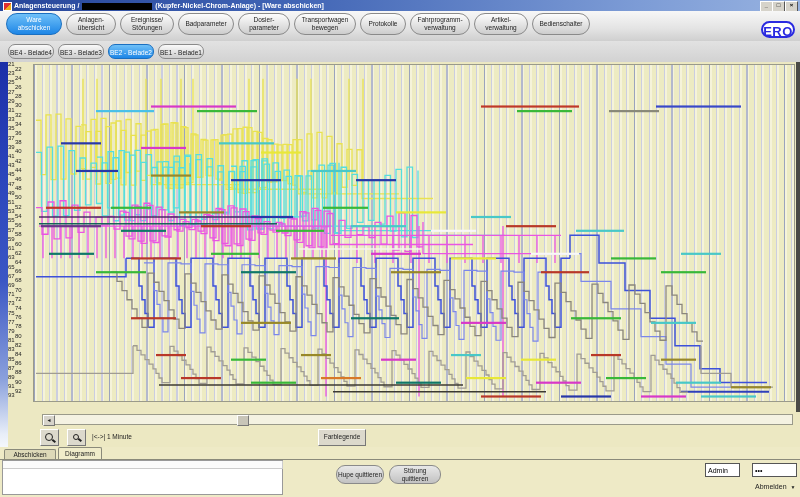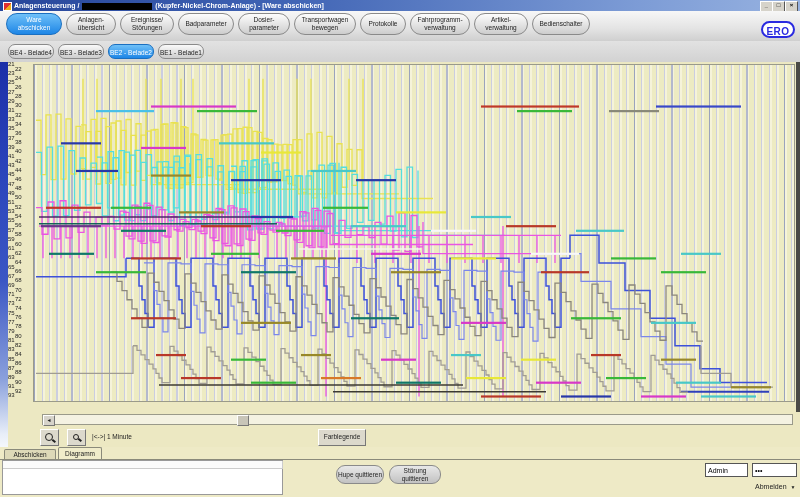--- a/index.html
+++ b/index.html
@@ -20,21 +20,21 @@
   #toolbar{position:absolute;left:0;top:11px;width:800px;height:30px;
     background:linear-gradient(180deg,#f7f7f7 0%,#e3e3e3 60%,#cfcfcf 100%);
     border-bottom:1px solid #a8a8a8;}
   .tb-btn{position:absolute;top:2px;height:22px;border-radius:11px;
     background:linear-gradient(180deg,#fdfdfd,#cdcdcd);border:1px solid #8a8a8a;
     color:#222;font-size:6.5px;line-height:1.25;display:flex;flex-direction:column;
     align-items:center;justify-content:center;text-align:center;box-sizing:border-box;}
   .tb-btn.active{background:linear-gradient(180deg,#6fc0f8,#1e86e6);
     border-color:#1a6fc0;color:#fff;}
   #logo{position:absolute;right:5px;top:10px;width:34px;height:17px;border:2px solid #2a2ae0;
-    border-radius:10px;background:#fff;color:#2a2ae0;font-weight:bold;font-size:10px;
+    border-radius:10px;background:#fff;color:#2a2ae0;font-weight:bold;font-size:13px;
     text-align:center;line-height:17px;letter-spacing:0.5px;box-sizing:border-box;}
   
   #loadrow{position:absolute;left:0;top:41px;width:800px;height:21px;
     background:linear-gradient(180deg,#e2e2e2,#d2d2d2);border-bottom:1px solid #aaa;}
   .be-tab{position:absolute;top:3px;height:15px;border-radius:7px;
     background:linear-gradient(180deg,#fafafa,#cdcdcd);border:1px solid #8a8a8a;
     color:#222;font-size:6.5px;line-height:15px;text-align:center;box-sizing:border-box;}
   .be-tab.active{background:linear-gradient(180deg,#6fc0f8,#1e86e6);border-color:#1a6fc0;color:#fff;}
   
   #chartpanel{position:absolute;left:0;top:62px;width:800px;height:350px;background:#ece8c2;}
@@ -359,18 +359,18 @@
       <div class="hdr" style="left:0;width:65px"></div>
       <div class="hdr" style="left:65px;width:214px"></div>
     </div>
     <div class="action-btn" style="left:336px;top:18px;width:48px;height:19px">
       <span>Hupe quittieren</span>
     </div>
     <div class="action-btn" style="left:389px;top:18px;width:52px;height:19px">
       <span>Störung</span>
       <span>quittieren</span>
     </div>
-    <input class="login-input" style="left: 705px; width: 43px;" value="Admin">
+    <input class="login-input" style="left: 705px; width: 35px;" value="Admin">
     <input class="login-input" style="left: 752px; width: 45px;" value="•••">
     <span id="logout"><span>Abmelden</span>&nbsp;&nbsp;<span class="arrow">▼</span></span>
   </div>
 
 </div>
 
 </body></html>

